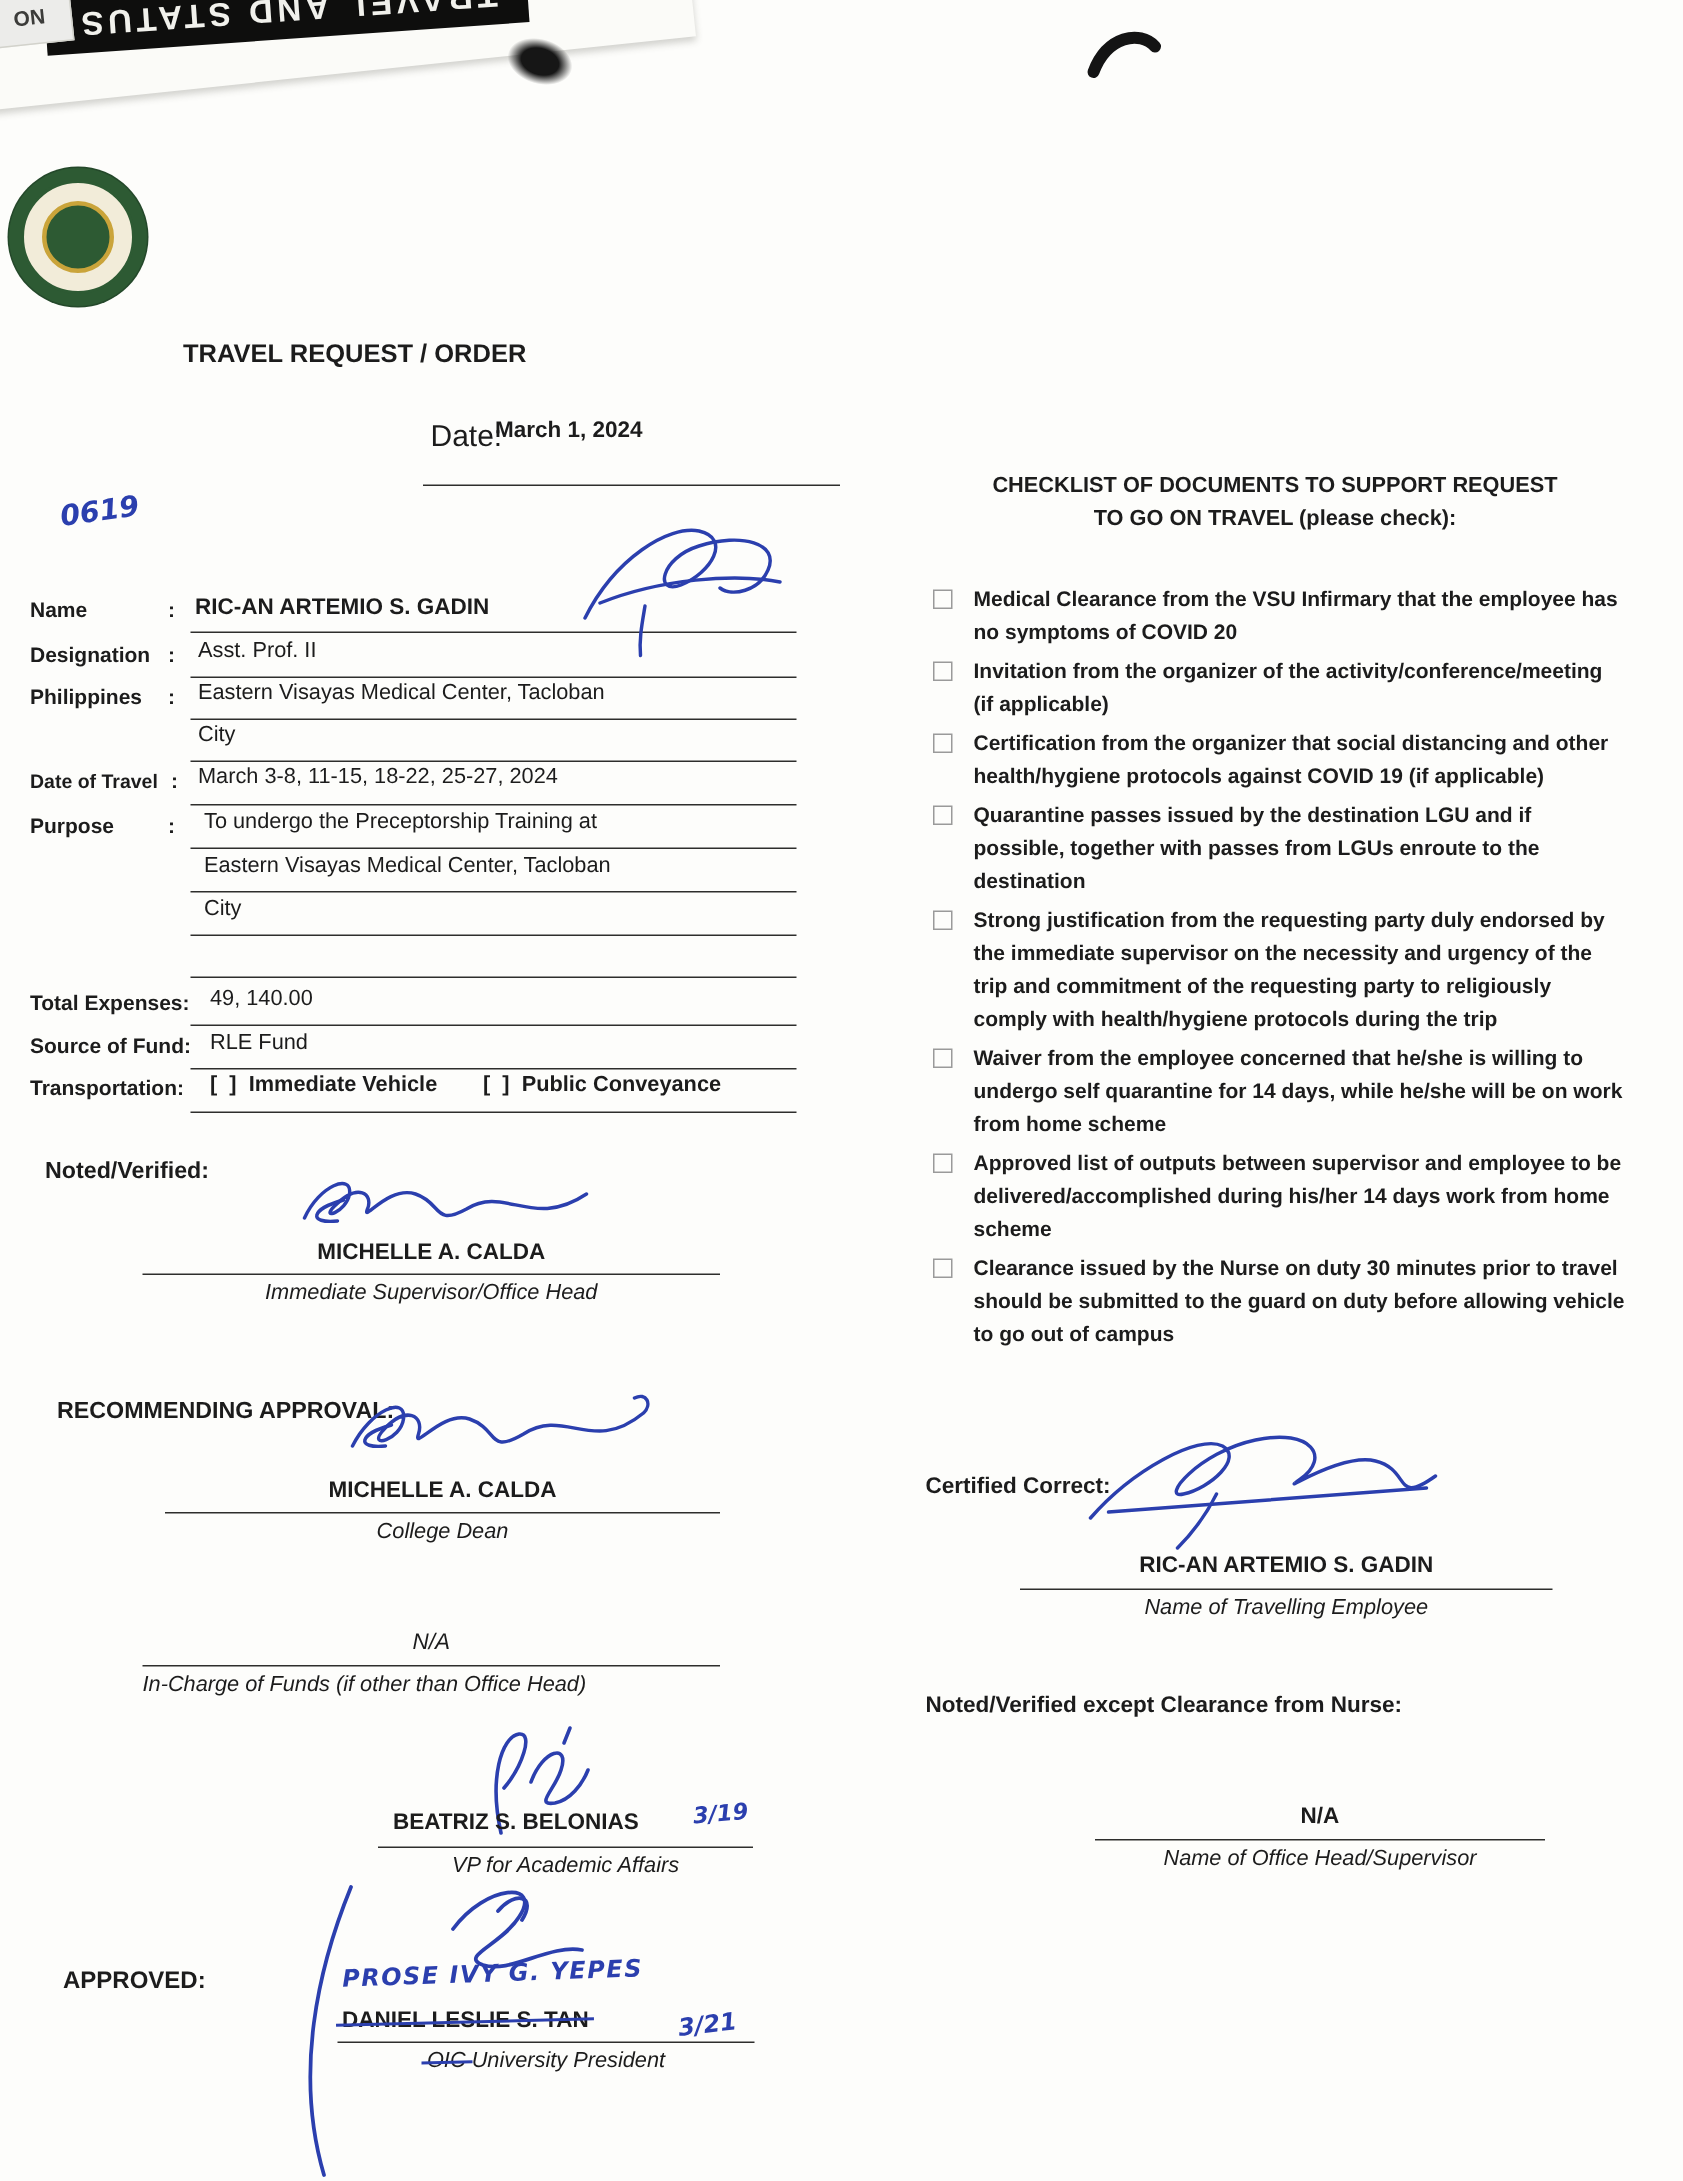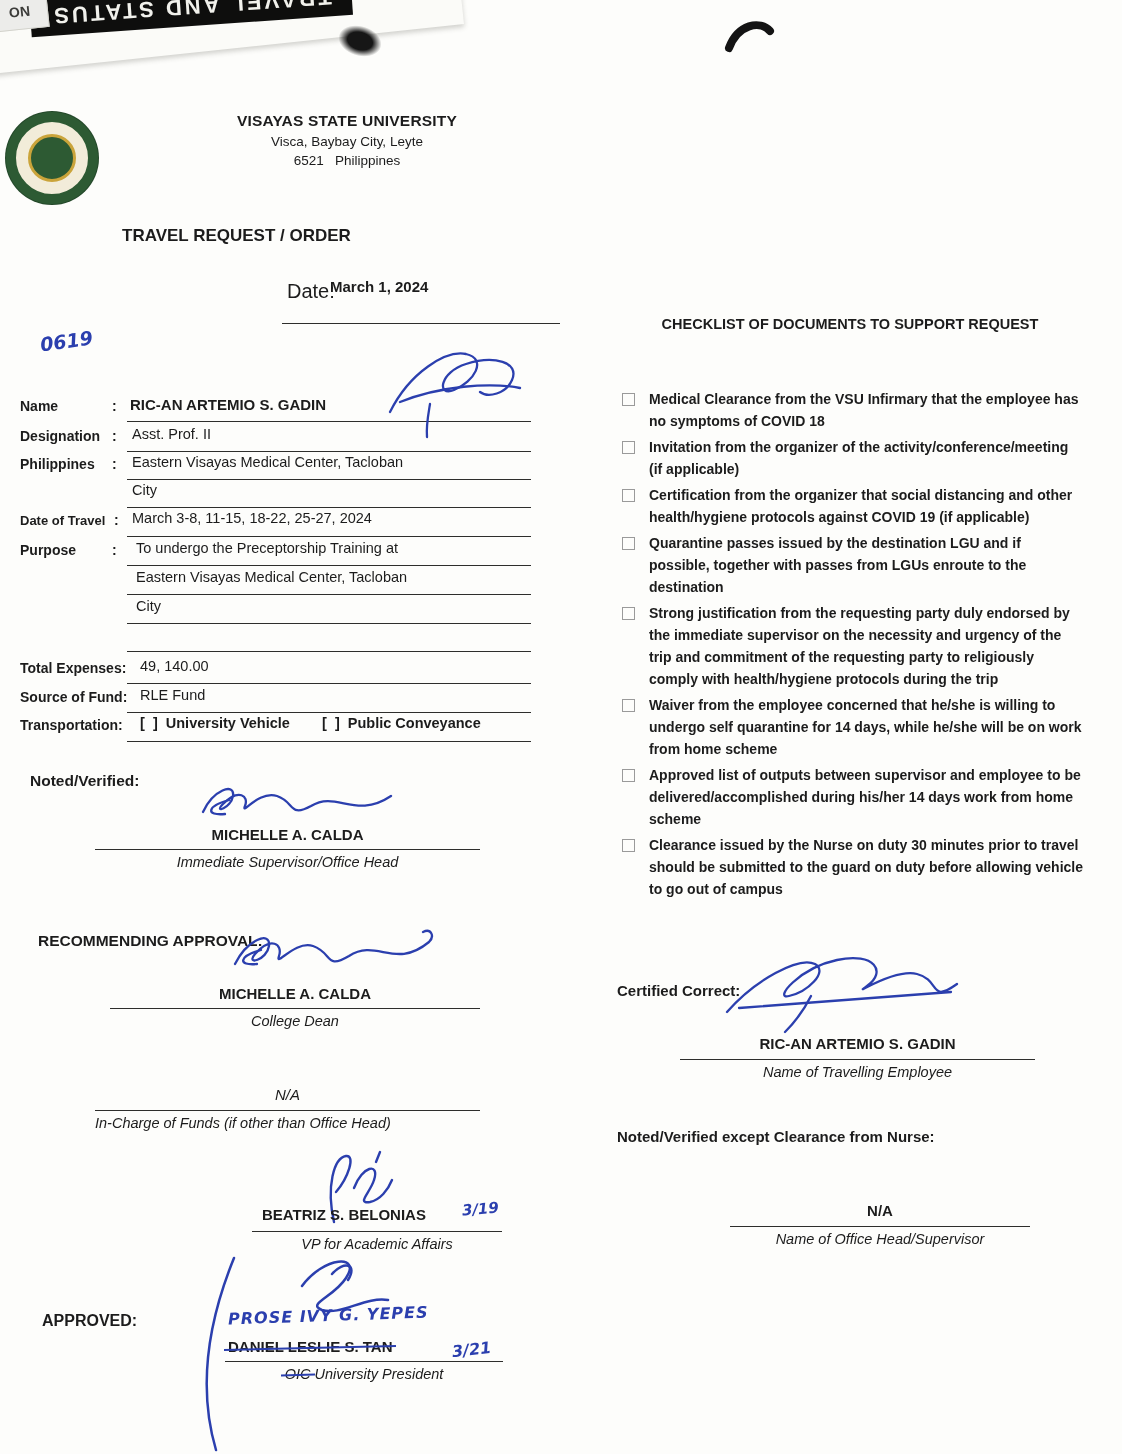--- a/index.html
+++ b/index.html
@@ -77,25 +77,20 @@
       <path d="M7 32 C16 8 38 4 48 15" stroke="#141414" stroke-width="8" fill="none" stroke-linecap="round"></path>
     </svg>
   </div>
 
   
   <div class="seal">
     <div class="band">
       <div class="core"></div>
     </div>
   </div>
-  <div class="univ">
-    <div class="nm">VISAYAS STATE UNIVERSITY</div>
-    <div class="ad">Visca, Baybay City, Leyte</div>
-    <div class="ad pre">6521   Philippines</div>
-  </div>
 
   
   <div class="abs b" style="left:122px; top:226px; font-size:17px;">TRAVEL REQUEST / ORDER</div>
   <div class="abs" style="left:287px; top:280px; font-size:20px;">Date:</div>
   <div class="abs b" style="left:330px; top:278px; font-size:15px;">March 1, 2024</div>
   <div class="rule" style="left:282px; top:323px; width:278px;"></div>
 
   <div class="abs hand" style="left:40px; top:330px; font-size:19px; transform:rotate(-8deg);">0619</div>
 
   
@@ -133,21 +128,21 @@
 
   <div class="lbl" style="top:660px;">Total Expenses:</div>
   <div class="val" style="left:140px; top:658px;">49, 140.00</div>
   <div class="rule" style="left:127px; top:683px; width:404px;"></div>
 
   <div class="lbl" style="top:689px;">Source of Fund:</div>
   <div class="val" style="left:140px; top:687px;">RLE Fund</div>
   <div class="rule" style="left:127px; top:712px; width:404px;"></div>
 
   <div class="lbl" style="top:717px;">Transportation:</div>
-  <div class="val b pre" style="left:140px; top:715px;">[  ]  University Vehicle</div>
+  <div class="val b pre" style="left:140px; top:715px;">[  ]  Immediate Vehicle</div>
   <div class="val b pre" style="left:322px; top:715px;">[  ]  Public Conveyance</div>
   <div class="rule" style="left:127px; top:741px; width:404px;"></div>
 
   
   <div class="abs b" style="left:30px; top:772px; font-size:15.5px;">Noted/Verified:</div>
   <div class="sig" style="left:195px; top:770px;">
     <svg width="205" height="64" viewBox="0 0 205 64">
       <g stroke="#2b3fae" stroke-width="2.3" fill="none" stroke-linecap="round">
         <path d="M8 42 C18 20 40 12 38 26 C36 38 18 44 28 34 C44 18 54 26 50 36 C46 46 64 20 82 26 C100 32 94 48 116 36 C142 20 160 50 196 26"></path>
         <path d="M34 30 C12 36 10 46 30 44"></path>
@@ -213,25 +208,26 @@
       <g stroke="#2b3fae" stroke-width="2.3" fill="none" stroke-linecap="round">
         <path d="M20 70 C40 30 76 8 96 12 C118 17 104 40 84 48 C66 55 70 30 96 22 C124 13 150 20 142 38 C136 52 118 56 110 50"></path>
         <path d="M30 60 C70 44 120 40 150 46"></path>
         <path d="M60 62 C58 74 56 84 57 95"></path>
       </g>
     </svg>
   </div>
 
   
   <div class="abs b" style="left:600px; top:316px; width:500px; text-align:center; font-size:14.5px;">CHECKLIST OF DOCUMENTS TO SUPPORT REQUEST</div>
+  <div class="abs b" style="left:600px; top:338px; width:500px; text-align:center; font-size:14.5px;">TO GO ON TRAVEL (please check):</div>
 
   <div class="cklist">
     <div class="checkitem">
       <span class="cbox"></span>
-      <span class="ctext">Medical Clearance from the VSU Infirmary that the employee has no symptoms of COVID 18</span>
+      <span class="ctext">Medical Clearance from the VSU Infirmary that the employee has no symptoms of COVID 20</span>
     </div>
     <div class="checkitem">
       <span class="cbox"></span>
       <span class="ctext">Invitation from the organizer of the activity/conference/meeting (if applicable)</span>
     </div>
     <div class="checkitem">
       <span class="cbox"></span>
       <span class="ctext">Certification from the organizer that social distancing and other health/hygiene protocols against COVID 19 (if applicable)</span>
     </div>
     <div class="checkitem">

